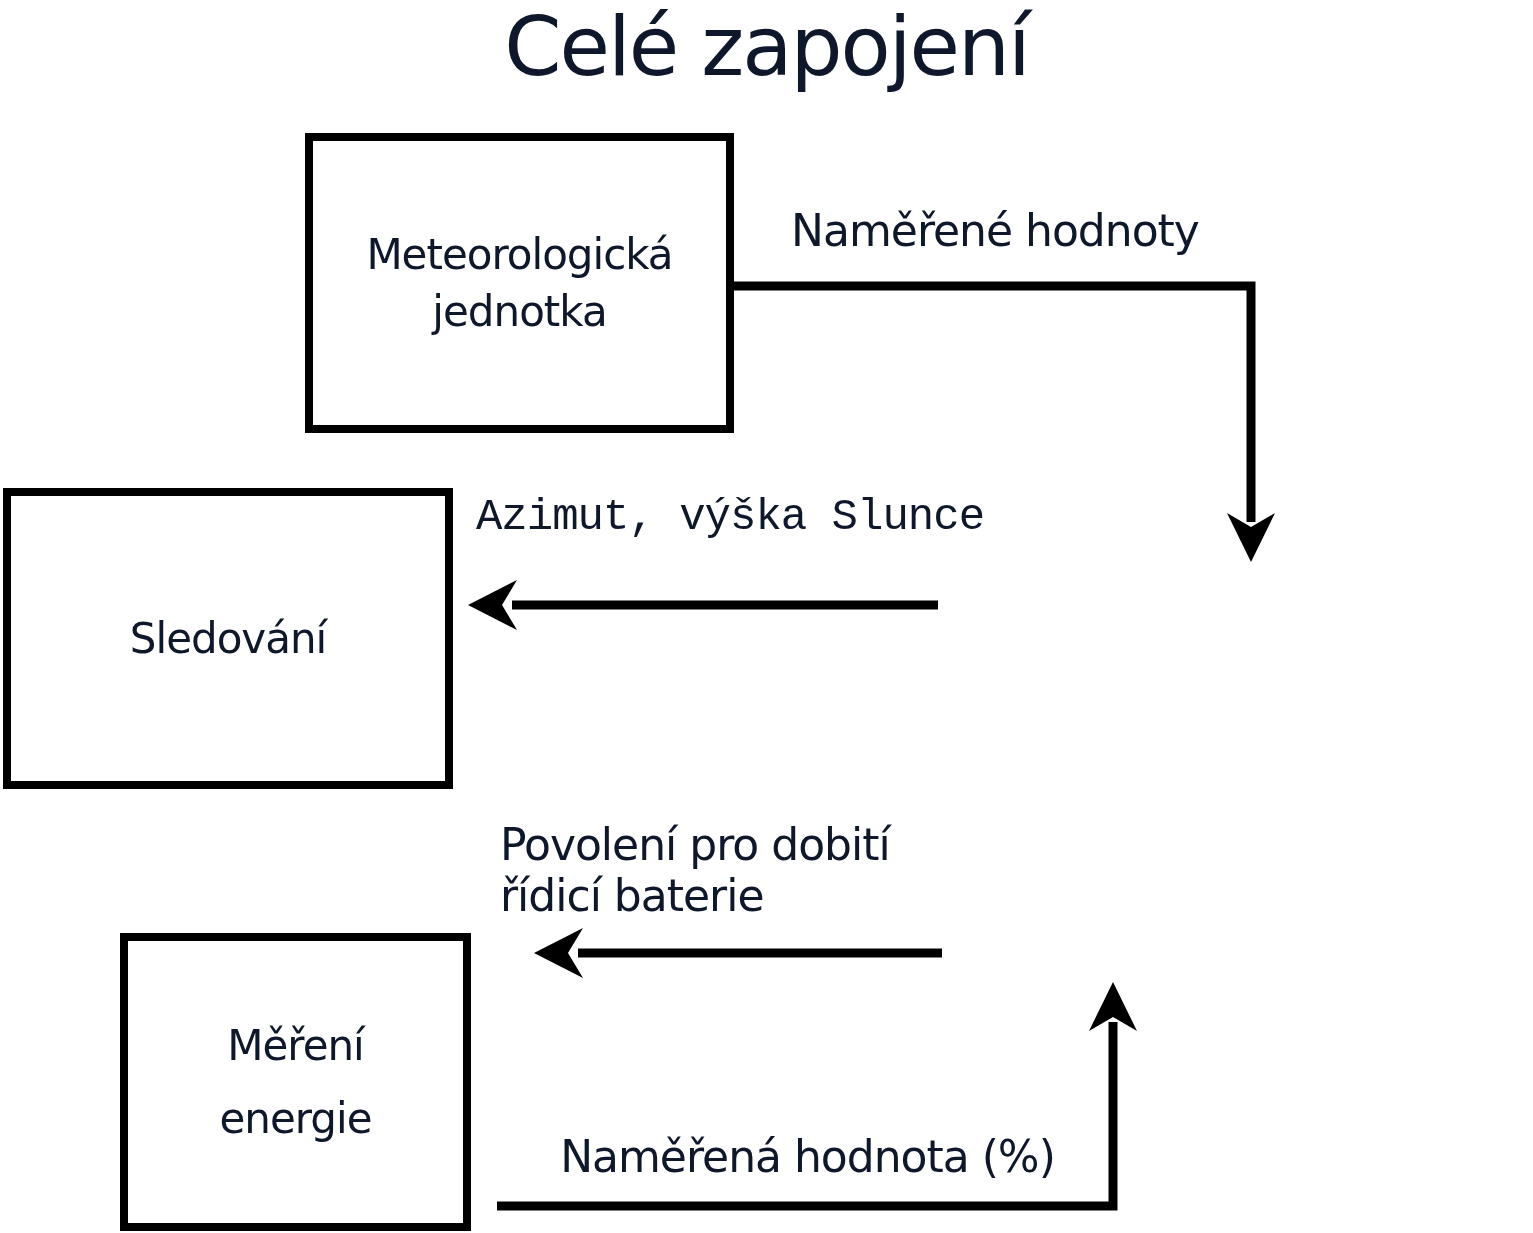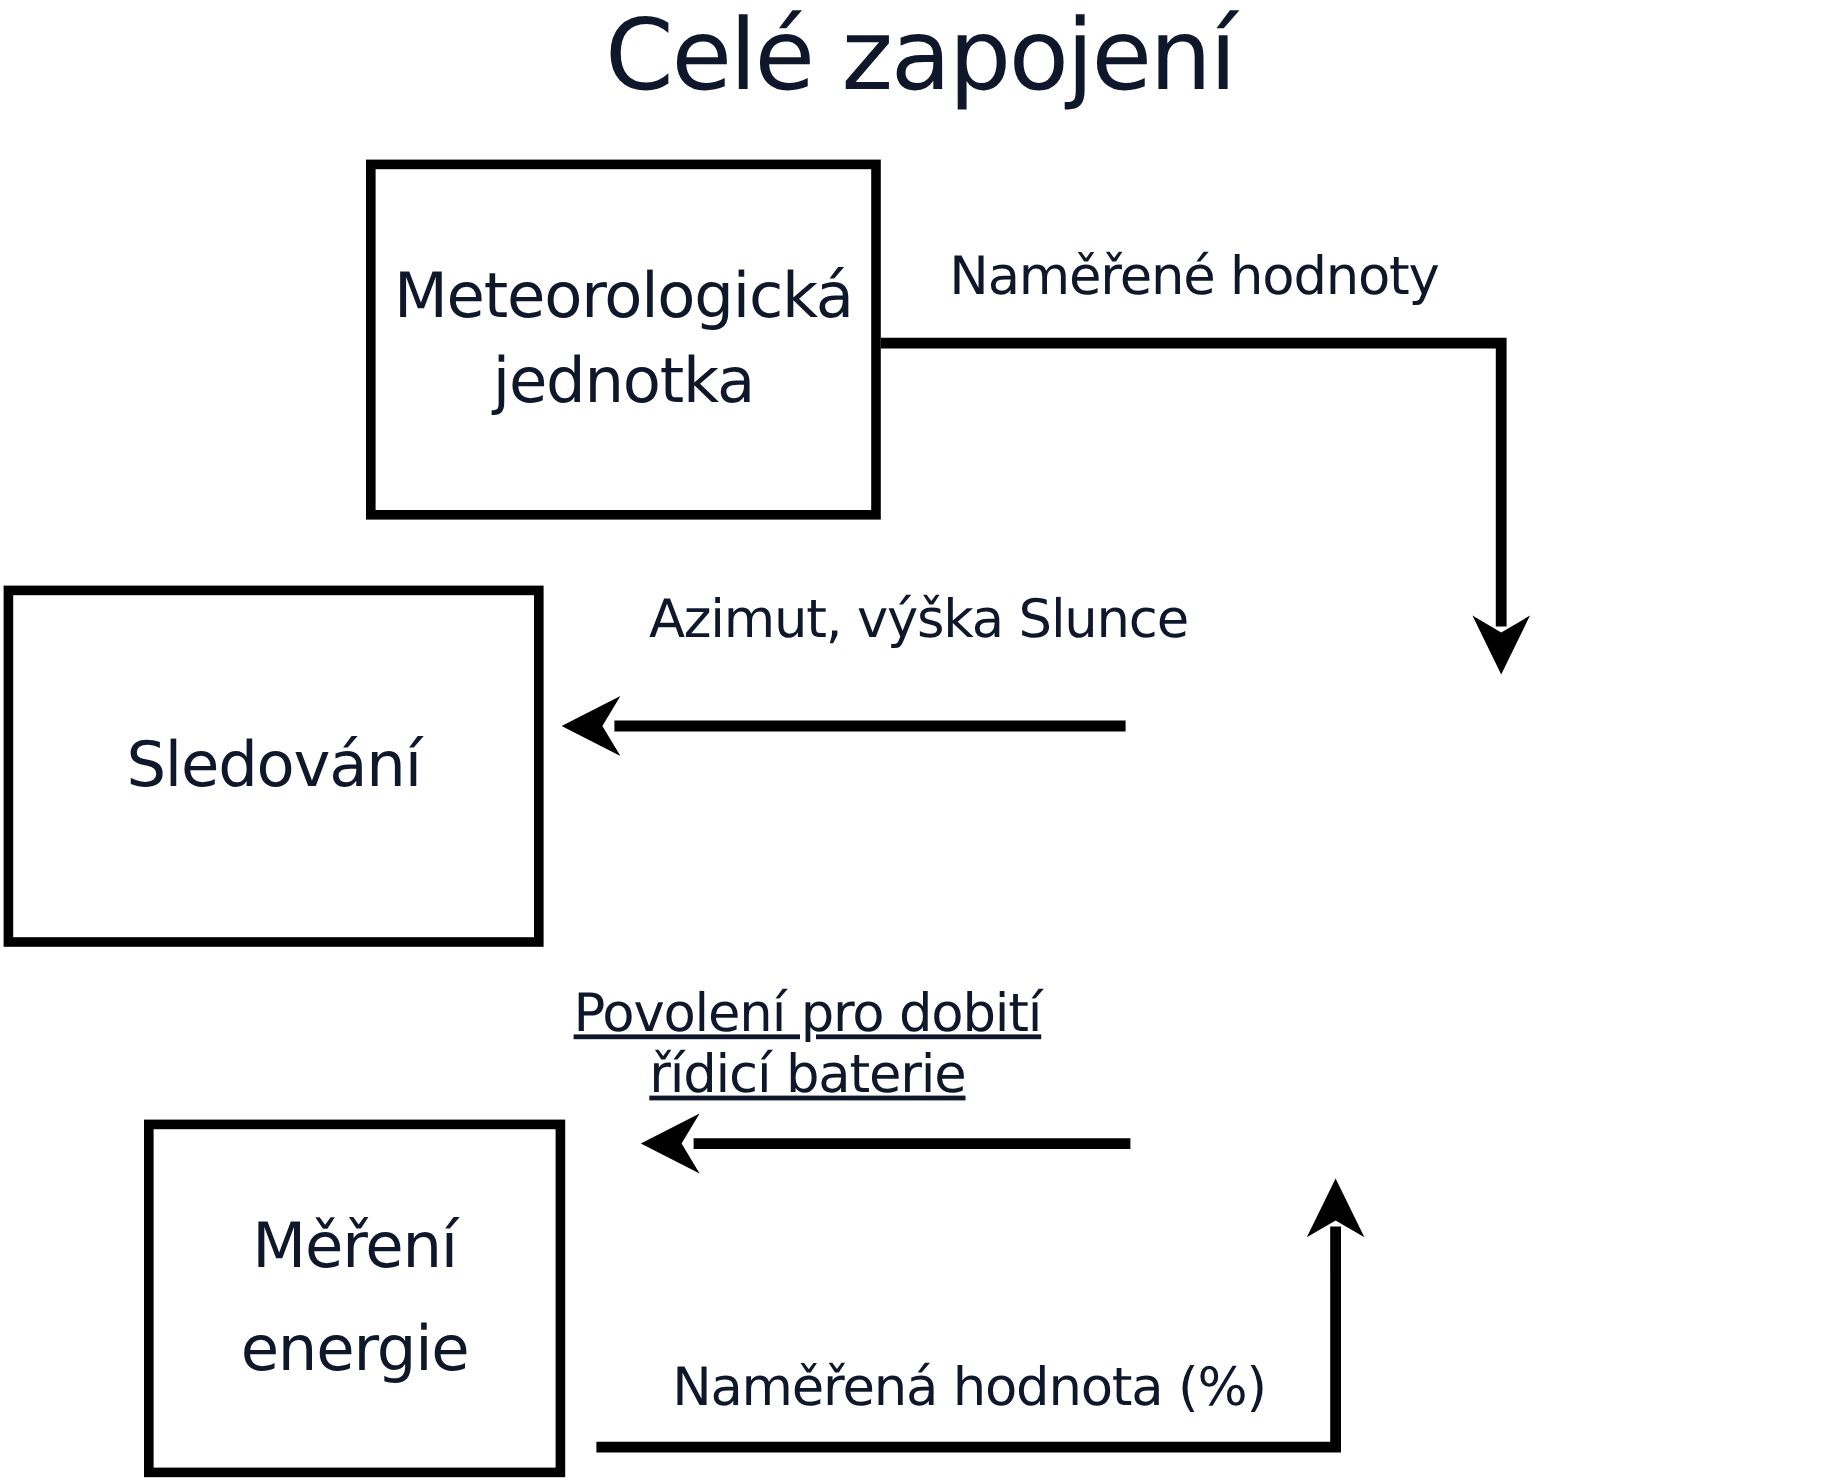--- a/index.html
+++ b/index.html
@@ -47,38 +47,38 @@
   .node {
     position: absolute;
     box-sizing: border-box;
     background: #ffffff;
     border: 8px solid #000000;
     display: flex;
     flex-direction: column;
     align-items: center;
     justify-content: center;
     text-align: center;
-    font-size: 52px;
+    font-size: 42px;
     line-height: 1.36;
     letter-spacing: -1px;
   }
   #node-meteo    { left: 305px; top: 133px;  width: 429px; height: 300px; }
   #node-tracking { left: 3px;   top: 488px;  width: 450px; height: 301px; }
   #node-energy   { left: 120px; top: 933px;  width: 351px; height: 298px; gap: 15px; }
   #node-main     { left: 975px; top: 562px;  width: 555px; height: 411px; font-size: 43px; }
   .edge-label {
     position: absolute;
     font-size: 44px;
     letter-spacing: -1px;
     line-height: 1.15;
     white-space: nowrap;
   }
   #label-measured-values  { left: 740px; top: 206px;  width: 510px; text-align: center; }
-  #label-azimuth          { left: 470px; top: 492px;  width: 520px; text-align: right; }
-  #label-charging         { left: 478px; top: 820px;  text-align: center; text-decoration: underline; }
+  #label-azimuth          { left: 470px; top: 492px;  width: 520px; text-align: center; font-family: Liberation Mono, monospace; }
+  #label-charging         { left: 500px; top: 820px;  text-align: left; }
   #label-measured-percent { left: 545px; top: 1132px; width: 525px; text-align: center; }
 </style>
 </head>
 <body>
 
 <div class="canvas">
 
   <div class="diagram-title">Celé zapojení</div>
 
   <svg class="connector-layer" viewBox="0 0 1533 1233" xmlns="http://www.w3.org/2000/svg">

